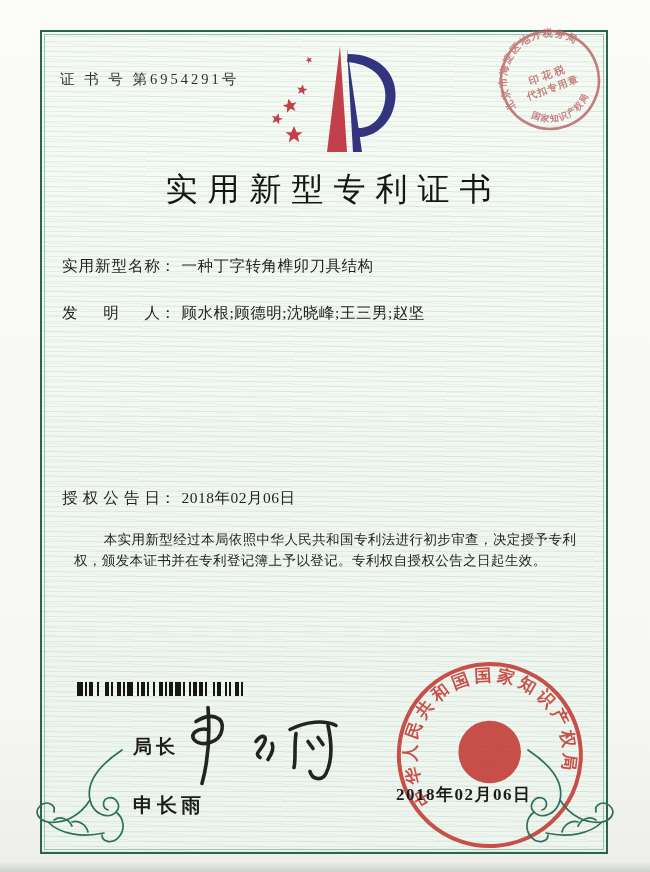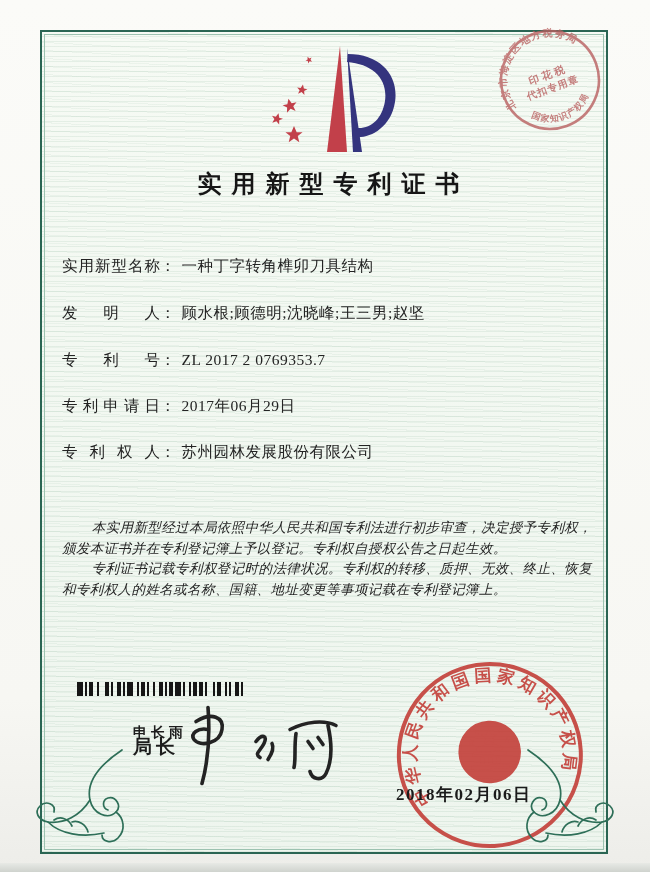--- a/index.html
+++ b/index.html
@@ -19,38 +19,38 @@
       repeating-linear-gradient(0deg, rgba(120,170,140,.14) 0 1px, rgba(255,255,255,0) 1px 5px),
       repeating-linear-gradient(3deg, rgba(120,170,140,.09) 0 1px, rgba(255,255,255,0) 1px 8px),
       linear-gradient(#f6faf4,#eef5ee);
   }
   .frame-inner{position:absolute;inset:2px;border:1px solid #9cc2b0;pointer-events:none;}
   
   .cert-number{position:absolute;left:60px;top:70px;font-size:14.5px;letter-spacing:3px;color:#2f2f2f;}
   .logo{position:absolute;left:263px;top:40px;width:135px;height:118px;}
   .stamp{position:absolute;left:498px;top:28px;width:104px;height:104px;transform:rotate(-20deg);opacity:.8;}
   .stamp text{fill:var(--stamp_red);font-weight:700;font-family:"Liberation Serif","DejaVu Serif",serif;}
-  .title{position:absolute;left:0;right:0;top:168px;text-align:center;font-size:24px;font-weight:700;
+  .title{position:absolute;left:0;right:0;top:168px;text-align:center;font-size:32px;font-weight:400;
          letter-spacing:10px;color:#161616;padding-left:17px;}
   
   .field{position:absolute;left:62px;font-size:15.5px;color:#232323;white-space:nowrap;}
   .flabel{display:inline-block;width:98px;text-align:justify;text-align-last:justify;}
   .fcolon{margin-right:6px;}
   .fvalue{letter-spacing:.5px;}
   
   .paras{position:absolute;left:62px;width:532px;top:518px;color:#242424;}
-  .paras p{margin:0;font-size:13.5px;line-height:20.6px;font-style:italic;letter-spacing:.4px;text-indent:2.2em;}
+  .paras p{margin:12px;font-size:13.5px;line-height:20.6px;letter-spacing:.4px;text-indent:2.2em;}
   
   .barcode{position:absolute;left:77px;top:682px;width:170px;height:14px;display:flex;}
   .barcode .b{height:14px;background:#161616;}
   .barcode .s{height:14px;background:transparent;}
   
   .director-title{position:absolute;left:133px;top:734px;font-size:19px;letter-spacing:4px;color:#1d1d1d;
      font-family:"Liberation Sans","DejaVu Sans",sans-serif;font-weight:700;}
-  .director-name{position:absolute;left:133px;top:724px;font-size:14px;letter-spacing:4px;color:#1d1d1d;
+  .director-name{position:absolute;left:133px;top:792px;font-size:20px;letter-spacing:4px;color:#1d1d1d;
      font-family:"Liberation Sans","DejaVu Sans",sans-serif;font-weight:700;}
   .signature{position:absolute;left:172px;top:702px;width:180px;height:88px;}
   .signature path{stroke:#232323;stroke-width:3.6;fill:none;stroke-linecap:round;stroke-linejoin:round;}
   
   .seal{position:absolute;left:388px;top:658px;width:205px;height:200px;opacity:.88;transform:rotate(-3deg);}
   .seal .ring{fill:none;stroke:var(--seal_red);stroke-width:4;}
   .seal text{fill:var(--seal_red);font-weight:700;font-family:"Liberation Serif","DejaVu Serif",serif;}
   .seal .emblem *{fill:var(--seal_red);}
   .issue-date{position:absolute;left:396px;top:783px;font-size:17px;font-weight:600;color:#1b1b1b;letter-spacing:1.5px;}
   .page-footer{position:absolute;left:0;right:0;top:826px;text-align:center;font-size:13px;letter-spacing:2px;color:#2e2e2e;}
@@ -64,20 +64,21 @@
 </style>
 </head>
 <body>
 
 <div class="page">
 
   <div class="frame">
     <div class="frame-inner"></div>
   </div>
 
+  <div class="cert-number">证 书 号 第6954291号</div>
 
   <svg class="logo" viewBox="0 0 135 118">
     <defs>
       <path id="star" d="M0,-10 L2.94,-3.09 L9.51,-3.09 L4.19,1.18 L5.88,8.09 L0,3.82 L-5.88,8.09 L-4.19,1.18 L-9.51,-3.09 L-2.94,-3.09 Z"></path>
     </defs>
     <g>
       <use href="#star" class="red" transform="translate(46,20) scale(0.35) rotate(-25)"></use>
       <use href="#star" class="red" transform="translate(39,50) scale(0.55) rotate(10)"></use>
       <use href="#star" class="red" transform="translate(27,66) scale(0.75) rotate(-12)"></use>
       <use href="#star" class="red" transform="translate(14,79) scale(0.6) rotate(15)"></use>
@@ -103,33 +104,26 @@
   </svg>
 
   <div class="title">实用新型专利证书</div>
 
   <div class="field" style="top:256px">
     <span class="flabel">实用新型名称</span><span class="fcolon">：</span><span class="fvalue">一种丁字转角榫卯刀具结构</span>
   </div>
   <div class="field" style="top:303px">
     <span class="flabel">发明人</span><span class="fcolon">：</span><span class="fvalue">顾水根;顾德明;沈晓峰;王三男;赵坚</span>
   </div>
-  <div class="field" style="top:350px">
-    <span class="flabel">专利号</span><span class="fcolon">：</span><span class="fvalue">ZL 2017 2 0769353.7</span>
-  </div>
-  <div class="field" style="top:396px">
-    <span class="flabel">专利申请日</span><span class="fcolon">：</span><span class="fvalue">2017年06月29日</span>
-  </div>
-  <div class="field" style="top:442px">
-    <span class="flabel">专利权人</span><span class="fcolon">：</span><span class="fvalue">苏州园林发展股份有限公司</span>
+  <div class="field" style="top:488px">
+    <span class="flabel">授权公告日</span><span class="fcolon">：</span><span class="fvalue">2018年02月06日</span>
   </div>
 
   <div class="paras">
     <p>本实用新型经过本局依照中华人民共和国专利法进行初步审查，决定授予专利权，颁发本证书并在专利登记簿上予以登记。专利权自授权公告之日起生效。</p>
-    <p>专利证书记载专利权登记时的法律状况。专利权的转移、质押、无效、终止、恢复和专利权人的姓名或名称、国籍、地址变更等事项记载在专利登记簿上。</p>
   </div>
 
   <div class="barcode" id="barcode">
       <div class="b" style="width: 6px;"></div>
       <div class="s" style="width: 2px;"></div>
       <div class="b" style="width: 2px;"></div>
       <div class="s" style="width: 2px;"></div>
       <div class="b" style="width: 4px;"></div>
       <div class="s" style="width: 4px;"></div>
       <div class="b" style="width: 2px;"></div>

